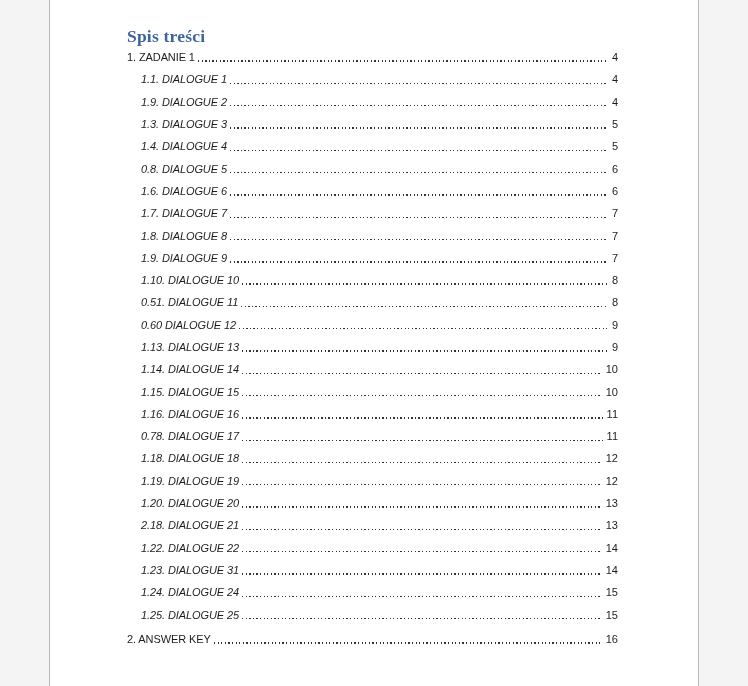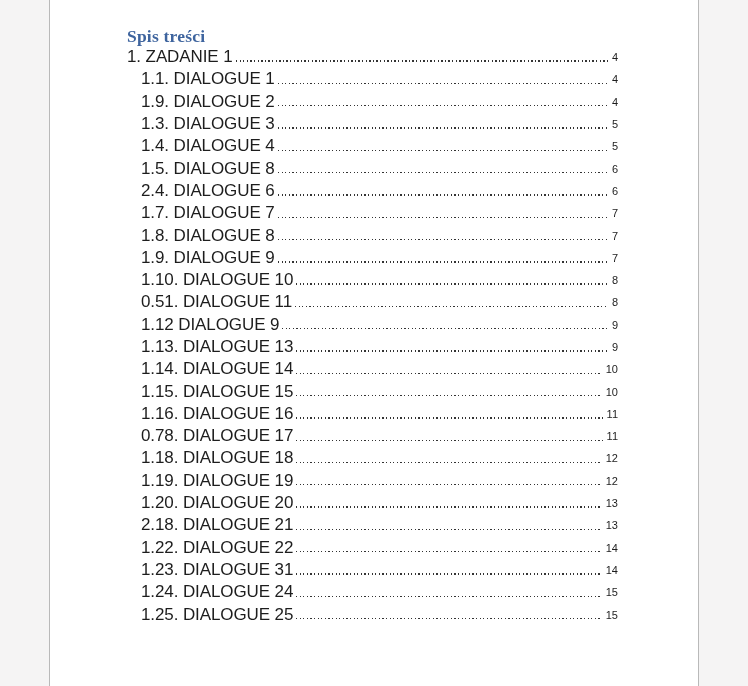--- a/index.html
+++ b/index.html
@@ -40,26 +40,26 @@
   .toc-list{width:100%;}
   .toc-row{
     height:22.3px;
     display:flex;
     align-items:center;
     cursor:pointer;
   }
   .toc-row.level2{padding-left:14px;}
   .toc-row.last{margin-top:2px;}
   .lbl{
-    font-size:17px;
+    font-size:11px;
     color:var(--text-color);
     white-space:nowrap;
     letter-spacing:-0.1px;
   }
-  .level2 .lbl{}
+  .level2 .lbl{font-style:italic;}
   .leader{
     flex:1 1 auto;
     height:1.4px;
     margin:0 4px 0 3px;
     transform:translateY(4px);
     background:repeating-linear-gradient(to right, var(--dot-color) 0 1.3px, transparent 1.3px 3.6px);
   }
   .num{
     font-size:11px;
     color:var(--text-color);
@@ -93,26 +93,26 @@
     <span class="lbl">1.3. DIALOGUE 3</span>
     <span class="leader"></span>
     <span class="num">5</span>
   </div>
         <div class="toc-row level2">
     <span class="lbl">1.4. DIALOGUE 4</span>
     <span class="leader"></span>
     <span class="num">5</span>
   </div>
         <div class="toc-row level2">
-    <span class="lbl">1.5. DIALOGUE 8</span>
+    <span class="lbl">0.8. DIALOGUE 5</span>
     <span class="leader"></span>
     <span class="num">6</span>
   </div>
         <div class="toc-row level2">
-    <span class="lbl">2.4. DIALOGUE 6</span>
+    <span class="lbl">1.6. DIALOGUE 6</span>
     <span class="leader"></span>
     <span class="num">6</span>
   </div>
         <div class="toc-row level2">
     <span class="lbl">1.7. DIALOGUE 7</span>
     <span class="leader"></span>
     <span class="num">7</span>
   </div>
         <div class="toc-row level2">
     <span class="lbl">1.8. DIALOGUE 8</span>
@@ -128,21 +128,21 @@
     <span class="lbl">1.10. DIALOGUE 10</span>
     <span class="leader"></span>
     <span class="num">8</span>
   </div>
         <div class="toc-row level2">
     <span class="lbl">0.51. DIALOGUE 11</span>
     <span class="leader"></span>
     <span class="num">8</span>
   </div>
         <div class="toc-row level2">
-    <span class="lbl">1.12 DIALOGUE 9</span>
+    <span class="lbl">0.60 DIALOGUE 12</span>
     <span class="leader"></span>
     <span class="num">9</span>
   </div>
         <div class="toc-row level2">
     <span class="lbl">1.13. DIALOGUE 13</span>
     <span class="leader"></span>
     <span class="num">9</span>
   </div>
         <div class="toc-row level2">
     <span class="lbl">1.14. DIALOGUE 14</span>
@@ -196,16 +196,21 @@
   </div>
         <div class="toc-row level2">
     <span class="lbl">1.24. DIALOGUE 24</span>
     <span class="leader"></span>
     <span class="num">15</span>
   </div>
         <div class="toc-row level2">
     <span class="lbl">1.25. DIALOGUE 25</span>
     <span class="leader"></span>
     <span class="num">15</span>
+  </div>
+        <div class="toc-row last">
+    <span class="lbl">2. ANSWER KEY</span>
+    <span class="leader"></span>
+    <span class="num">16</span>
   </div>
       </div>
   </div>
 </div>
 
 </body></html>

